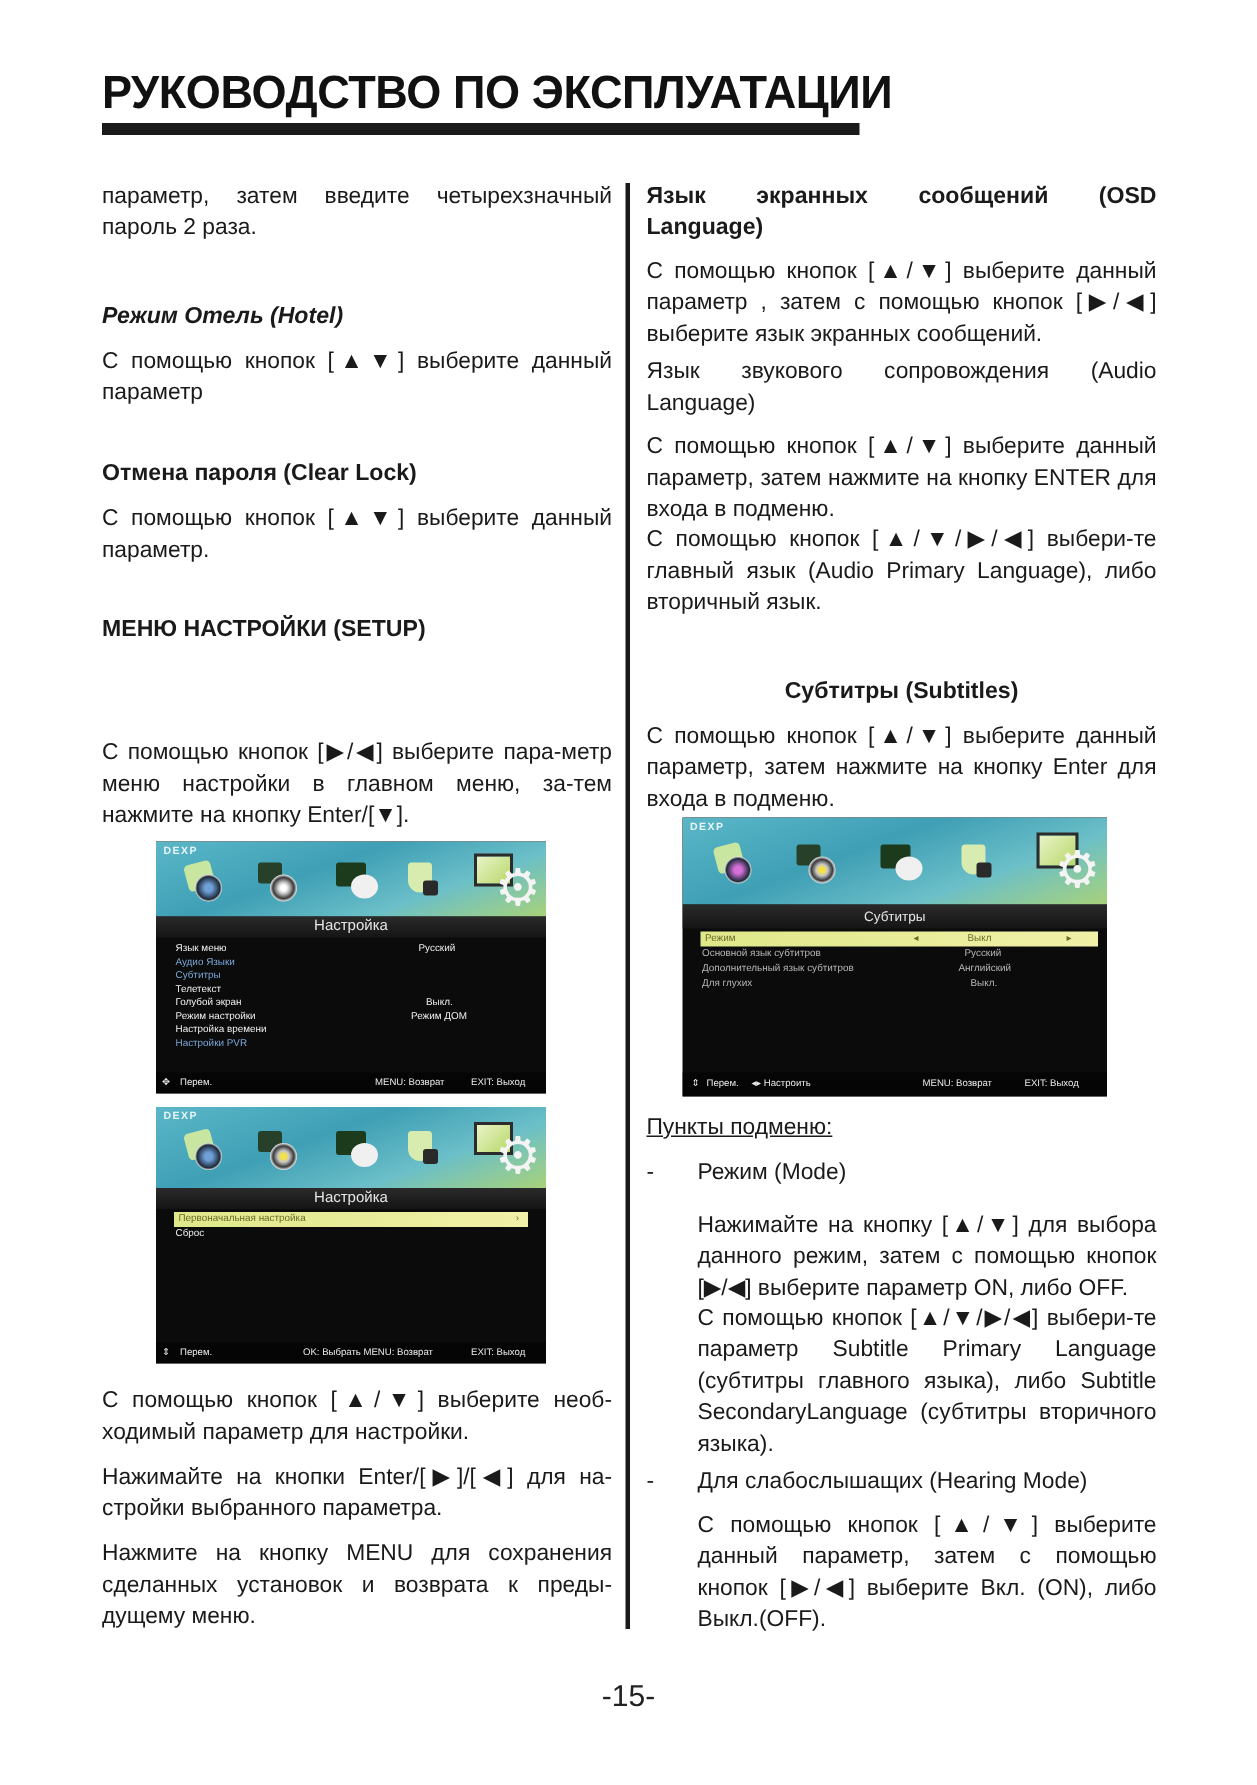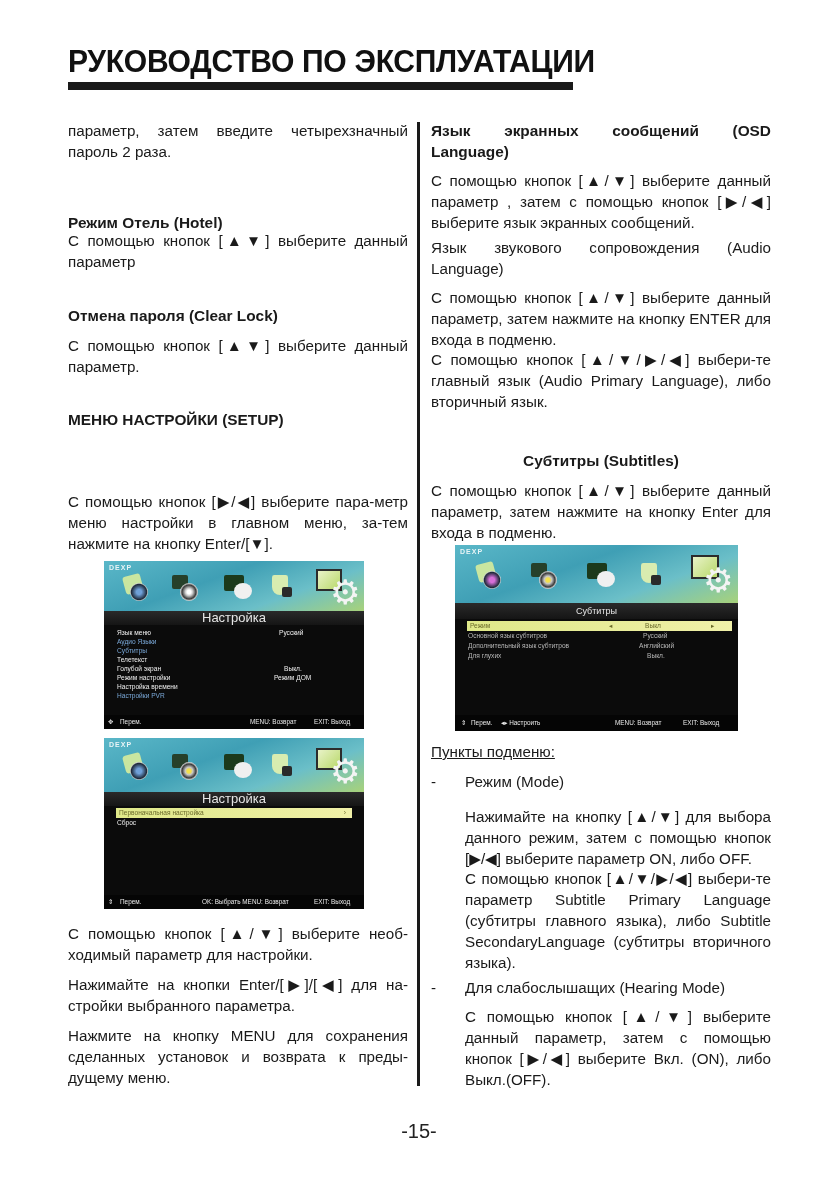--- a/index.html
+++ b/index.html
@@ -28,21 +28,21 @@
 
   .page-num { position: absolute; left: 0; width: 838px; top: 1120px; text-align: center; font-size: 20px; color: #222; }
 
   
   .tv { position: absolute; background: #0b0b0b; overflow: hidden; font-family: "Liberation Sans", sans-serif; }
   .tv-top { position: absolute; left: 0; top: 0; width: 100%;
     background: linear-gradient(160deg, #5ab7c8 0%, #3f9fb5 40%, #6bbfc8 70%, #a8d27a 100%); }
   .tv-brand { position: absolute; left: 5px; top: 3px; font-size: 7px; color: #e8f4f6; font-weight: bold; letter-spacing: 1px; }
   .tv-icon { position: absolute; width: 28px; height: 28px; }
   .tv-icon .disc { position: absolute; border-radius: 50%; }
-  .tv-title-bar { position: absolute; left: 0; width: 100%; text-align: center; color: #e6e6e6; font-size: 13px;
+  .tv-title-bar { position: absolute; left: 0; width: 100%; text-align: center; color: #e6e6e6; font-size: 10px;
     background: linear-gradient(180deg, #2a2a2a, #151515); }
   .tv-row { position: absolute; left: 10px; right: 10px; height: 10px; font-size: 6.6px; line-height: 10px; color: #f0f0f0; white-space: nowrap; }
   .tv-row .lbl { position: absolute; left: 3px; }
   .tv-row .val { position: absolute; }
   .tv-row.dim { color: #7aa8d8; }
   .tv-row.sel { background: linear-gradient(90deg, #dfe889, #f0f0a8); color: #6a6a2a; }
   .tv-foot { position: absolute; left: 0; bottom: 0; width: 100%; height: 14px; background: #050505; font-size: 6.4px; color: #eaeaea; line-height: 14px; }
   .tv-foot span { position: absolute; }
   .gear { position: absolute; color: #f4f4f4; font-size: 34px; line-height: 1; }
   .monitor { position: absolute; border: 2px solid #2c2c2c; background: linear-gradient(135deg, #e9f3c8, #b8d86a); }
@@ -50,21 +50,21 @@
 </head>
 <body>
 
 <div class="page-title">РУКОВОДСТВО ПО ЭКСПЛУАТАЦИИ</div>
 <div class="title-rule"></div>
 <div class="divider"></div>
 
 <div class="col col-left" style="top:0;height:1190px;">
   <div class="p" style="top:120px;">параметр, затем введите четырехзначный пароль 2 раза.</div>
 
-  <div class="h" style="top:212px;">Режим Отель (Hotel)</div>
+  <div class="h" style="top:200px;font-style:italic;">Режим Отель (Hotel)</div>
   <div class="p" style="top:230px;">С помощью кнопок [▲▼] выберите данный параметр</div>
 
   <div class="h" style="top:305px;">Отмена пароля (Clear Lock)</div>
   <div class="p" style="top:335px;">С помощью кнопок [▲▼] выберите данный параметр.</div>
 
   <div class="h" style="top:409px;">МЕНЮ НАСТРОЙКИ (SETUP)</div>
   <div class="p" style="top:491px;">С помощью кнопок [▶/◀] выберите пара-метр меню настройки в главном меню, за-тем нажмите на кнопку Enter/[▼].</div>
 
   <div class="p" style="top:923px;">С помощью кнопок  [▲/▼] выберите необ-ходимый параметр для настройки.</div>
   <div class="p" style="top:974px;">Нажимайте  на кнопки Enter/[▶]/[◀] для на-стройки выбранного параметра.</div>

